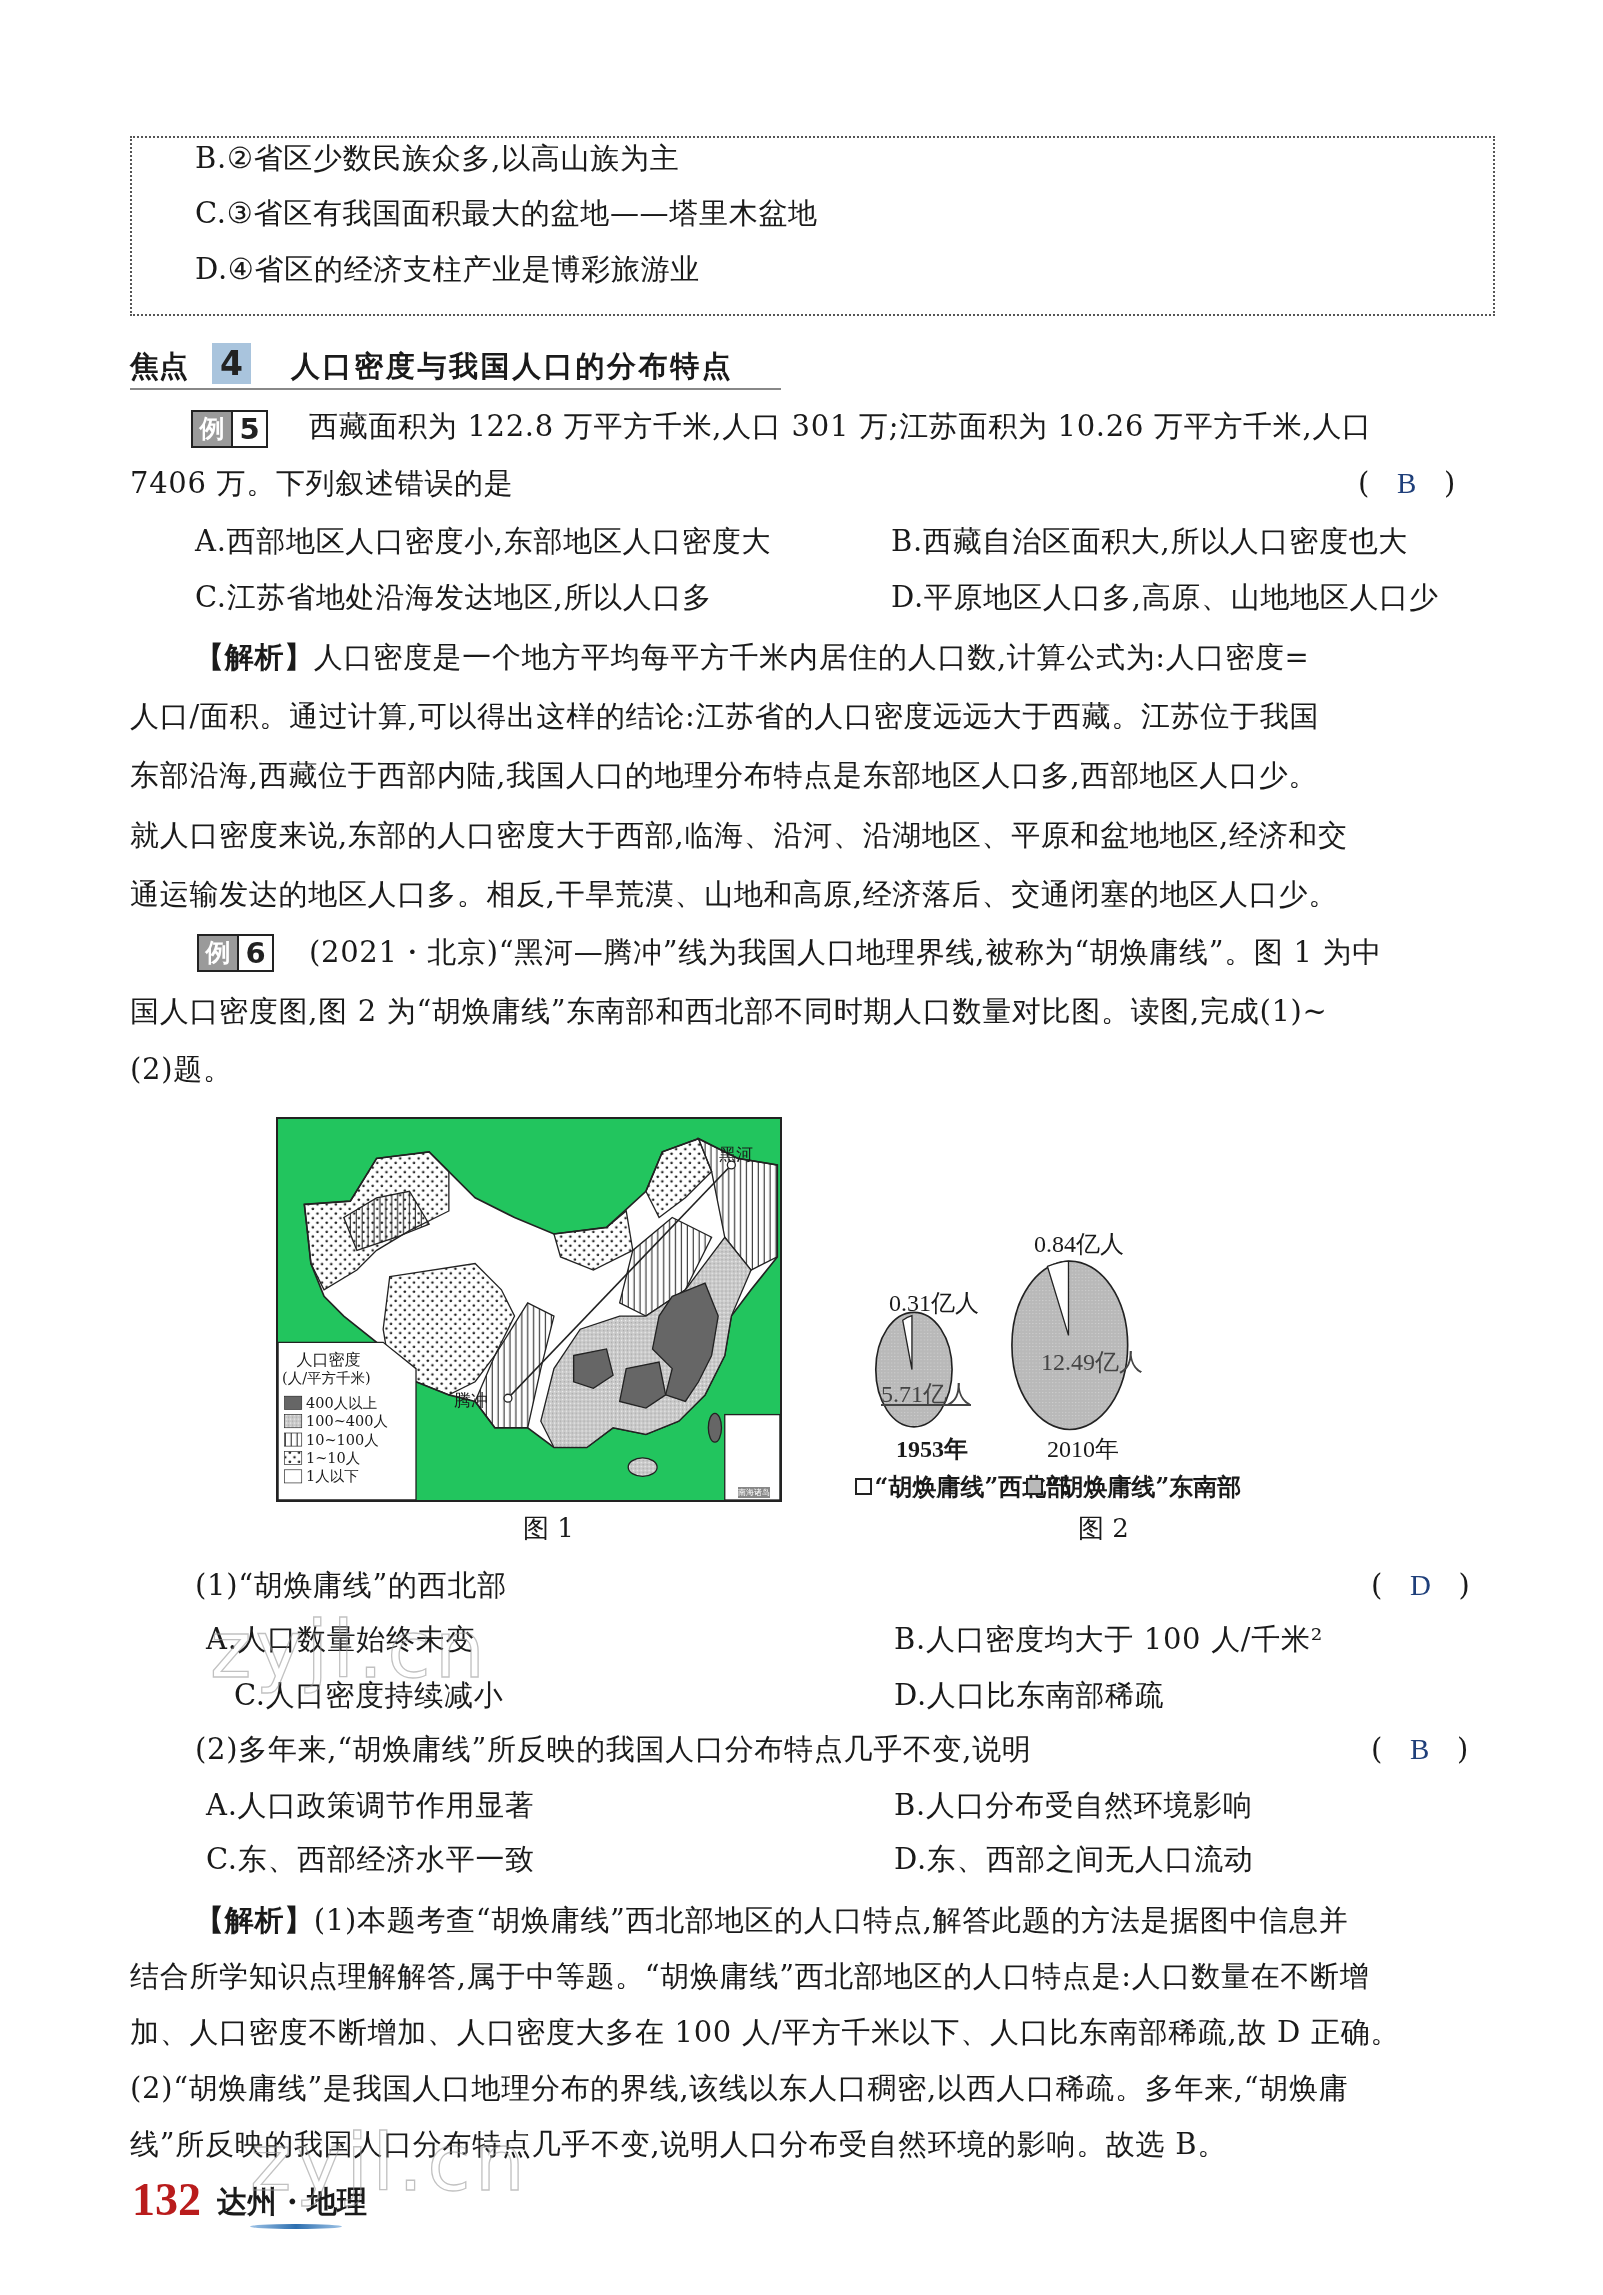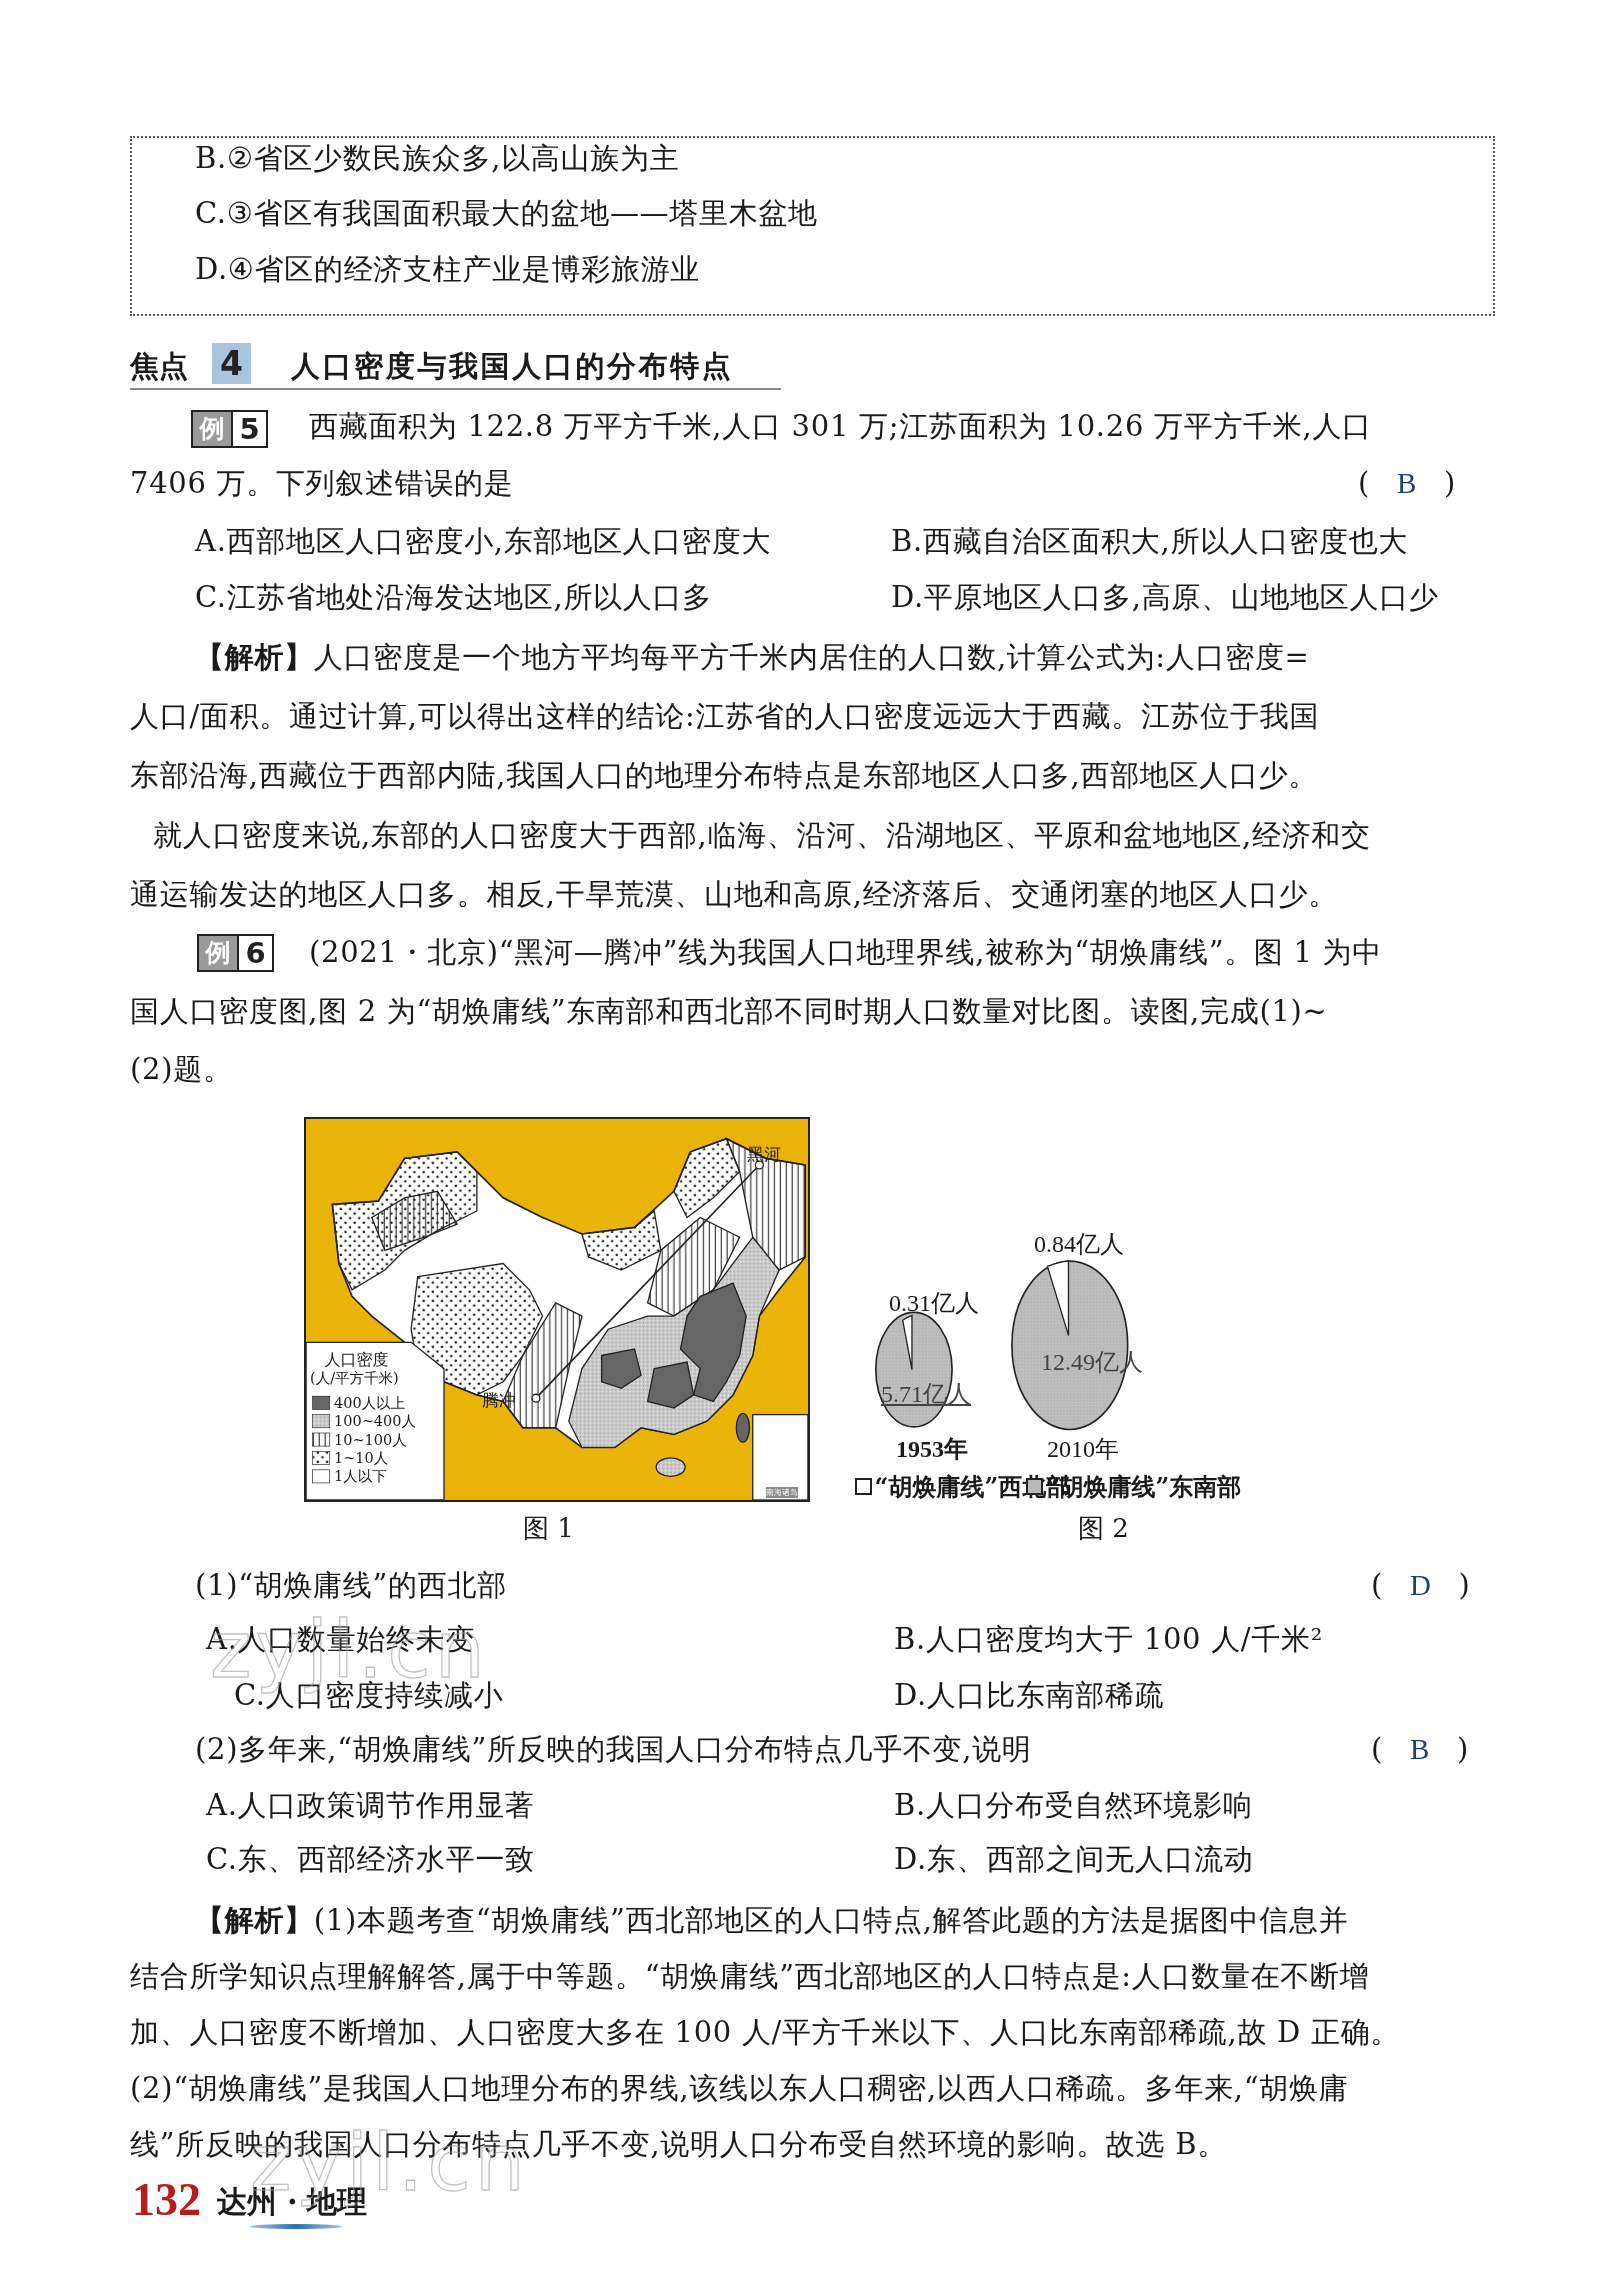--- a/index.html
+++ b/index.html
@@ -31,21 +31,21 @@
   .focus-title { position: absolute; left: 161px; top: 5.3px; font-family: "DejaVu Sans", sans-serif; font-weight: bold; font-size: 29px; letter-spacing: 2.6px; }
 
   
   .ex-badge { position: absolute; display: flex; height: 34px; border: 2px solid #222; }
   .ex-badge .ex-char { width: 38px; background: #9a9a9a; color: #fff; font-family: "DejaVu Sans", sans-serif; font-weight: bold; font-size: 25px; text-align: center; line-height: 34px; }
   .ex-badge .ex-num { width: 33px; background: #fff; color: #222; font-family: "DejaVu Sans", sans-serif; font-weight: bold; font-size: 29px; text-align: center; line-height: 34px; border-left: 2px solid #222; }
 
   .analysis-tag { font-family: "DejaVu Sans", sans-serif; font-weight: bold; }
 
   
-  .map-frame { position: absolute; left: 304px; top: 1117px; width: 502px; height: 381px; border: 2px solid #222; background: #eab308; }
+  .map-frame { position: absolute; left: 276px; top: 1117px; width: 502px; height: 381px; border: 2px solid #222; background: #22c55e; }
   .fig-caption { position: absolute; font-size: 26px; line-height: 33px; }
 
   
   .pie-label { position: absolute; font-family: "Liberation Serif", serif; font-size: 24px; line-height: 29px; white-space: nowrap; }
   .legend2 { position: absolute; font-size: 24px; line-height: 29px; white-space: nowrap; display: flex; align-items: center; font-weight: bold; }
   .sw { display: inline-block; width: 13px; height: 13px; border: 2px solid #222; margin-right: 2.6px; }
 
   
   .page-num { position: absolute; left: 132px; top: 2173px; font-family: Liberation Serif, serif; font-weight: bold; font-size: 46px; line-height: 53px; color: #b91c1c; }
   .footer-title { position: absolute; left: 217px; top: 2182px; font-family: "DejaVu Sans", sans-serif; font-weight: bold; font-size: 30px; line-height: 39px; }
@@ -81,21 +81,21 @@
 <div class="answer-paren" style="left:1358px; top:465px;">(   <span class="answer-letter">B</span>   )</div>
 
 <div class="opt" style="left:195px; top:523px;"><span>A.</span><span>西部地区人口密度小,东部地区人口密度大</span></div>
 <div class="opt" style="left:891px; top:523px;"><span>B.</span><span>西藏自治区面积大,所以人口密度也大</span></div>
 <div class="opt" style="left:195px; top:579px;"><span>C.</span><span>江苏省地处沿海发达地区,所以人口多</span></div>
 <div class="opt" style="left:891px; top:579px;"><span>D.</span><span>平原地区人口多,高原、山地地区人口少</span></div>
 
 <div class="line" style="left:195px; top:639px;"><span class="analysis-tag">【解析】</span><span>人口密度是一个地方平均每平方千米内居住的人口数,计算公式为:人口密度=</span></div>
 <div class="line" style="left:130px; top:698px;">人口/面积。通过计算,可以得出这样的结论:江苏省的人口密度远远大于西藏。江苏位于我国</div>
 <div class="line" style="left:130px; top:757px;">东部沿海,西藏位于西部内陆,我国人口的地理分布特点是东部地区人口多,西部地区人口少。</div>
-<div class="line" style="left:130px; top:817px;margin-left:23px;">就人口密度来说,东部的人口密度大于西部,临海、沿河、沿湖地区、平原和盆地地区,经济和交</div>
+<div class="line" style="left:130px; top:817px;">就人口密度来说,东部的人口密度大于西部,临海、沿河、沿湖地区、平原和盆地地区,经济和交</div>
 <div class="line" style="left:130px; top:876px;">通运输发达的地区人口多。相反,干旱荒漠、山地和高原,经济落后、交通闭塞的地区人口少。</div>
 
 <div class="ex-badge" style="left:197px; top:934px;">
   <span class="ex-char">例</span>
   <span class="ex-num">6</span>
 </div>
 <div class="line" style="left:309px; top:934px;">(2021・北京)“黑河—腾冲”线为我国人口地理界线,被称为“胡焕庸线”。图 1 为中</div>
 <div class="line" style="left:130px; top:993px;">国人口密度图,图 2 为“胡焕庸线”东南部和西北部不同时期人口数量对比图。读图,完成(1)~</div>
 <div class="line" style="left:130px; top:1051px;">(2)题。</div>
 

